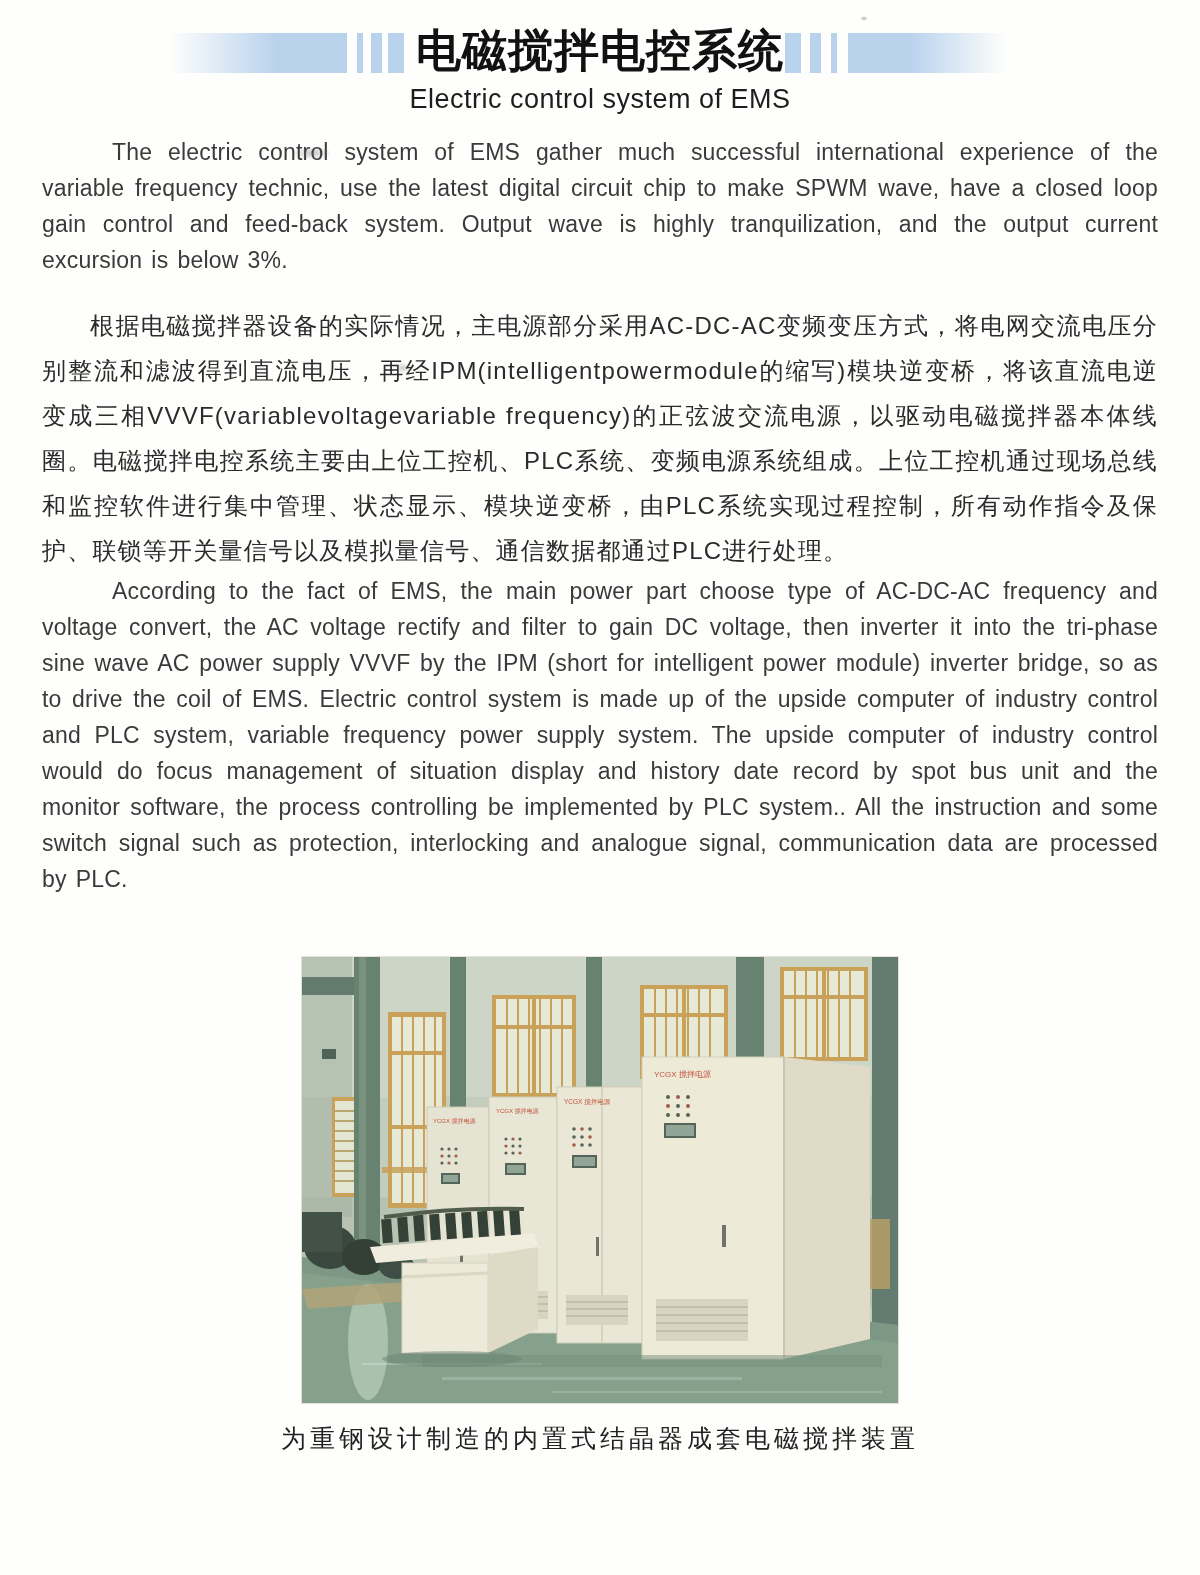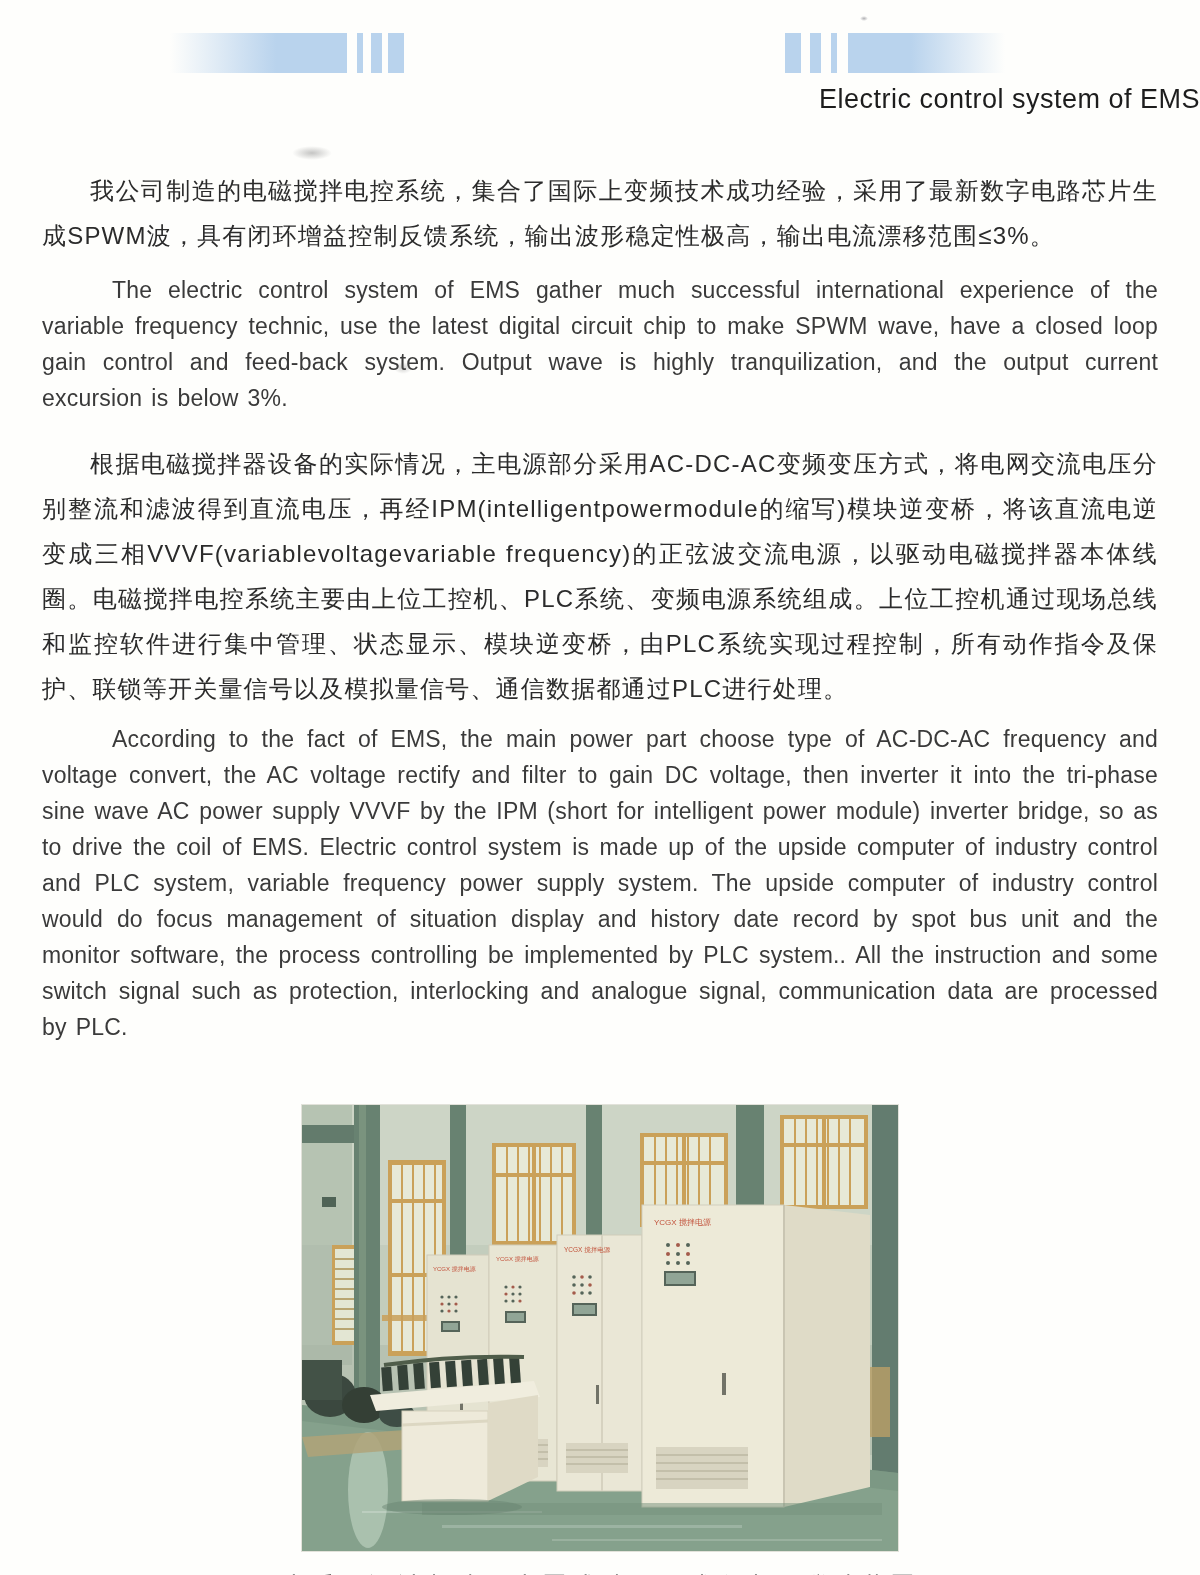--- a/index.html
+++ b/index.html
@@ -21,41 +21,41 @@
   .sL1{left:357px;width:6px;}  .sL2{left:371px;width:11px;} .sL3{left:388px;width:16px;}
   .sR1{left:785px;width:16px;} .sR2{left:810px;width:11px;} .sR3{left:831px;width:6px;}
   .title-zh{
     position:absolute;left:0;right:0;top:26px;
     text-align:center;
     font-size:45px;font-weight:bold;color:#111;
     letter-spacing:1px;line-height:1.1;
   }
   .title-en{
     position:absolute;left:0;right:0;top:84px;
-    text-align:right;
+    text-align:center;
     font-size:27px;font-weight:400;color:#1d1d1d;
     letter-spacing:0.5px;
   }
   
   .content{padding:0 42px;}
   p{margin:0;text-align:justify;}
   .zh{
     font-size:24px;line-height:45px;color:#2b2b2b;
     text-indent:48px;letter-spacing:1.2px;
     font-weight:500;
   }
   .en{
     font-size:23px;line-height:36px;color:#3a3a3a;
     text-indent:70px;letter-spacing:0.2px;word-spacing:2.5px;
     font-weight:400;
   }
   .p1{margin-top:48px;}
   .p2{margin-top:14px;}
   .p3{margin-top:25px;}
-  .p4{margin-top:10px;}
+  .p4{}
   
   .figure{margin:60px 0 0 0;text-align:center;}
   .photo-wrap{
     width:596px;height:446px;margin:8px auto;
     box-shadow:0 0 0 1px #e2e2da;
   }
   .photo-wrap svg{display:block;}
   .caption-zh{
     margin-top:20px;text-align:center;
     font-family:"Liberation Serif","DejaVu Serif",serif;
@@ -77,25 +77,25 @@
 
   <div class="header">
     <div class="bar bar-left"></div>
     <div class="stripe sL1"></div>
     <div class="stripe sL2"></div>
     <div class="stripe sL3"></div>
     <div class="stripe sR1"></div>
     <div class="stripe sR2"></div>
     <div class="stripe sR3"></div>
     <div class="bar bar-right"></div>
+    <div class="title-zh">电磁搅拌电控系统</div>
     <div class="title-en">Electric control system of EMS</div>
   </div>
 
   <div class="content">
-    <p class="zh p1">我公司制造的电磁搅拌电控系统，集合了国际上变频技术成功经验，采用了最新数字电路芯片生成SPWM波，具有闭环增益控制反馈系统，输出波形稳定性极高，输出电流漂移范围≤3%。</p>
     <p class="en p2">The electric control system of EMS gather much successful international experience of the variable frequency technic, use the latest digital circuit chip to make SPWM wave, have a closed loop gain control and feed-back system. Output wave is highly tranquilization, and the output current excursion is below 3%.</p>
     <p class="zh p3">根据电磁搅拌器设备的实际情况，主电源部分采用AC-DC-AC变频变压方式，将电网交流电压分别整流和滤波得到直流电压，再经IPM(intelligentpowermodule的缩写)模块逆变桥，将该直流电逆变成三相VVVF(variablevoltagevariable frequency)的正弦波交流电源，以驱动电磁搅拌器本体线圈。电磁搅拌电控系统主要由上位工控机、PLC系统、变频电源系统组成。上位工控机通过现场总线和监控软件进行集中管理、状态显示、模块逆变桥，由PLC系统实现过程控制，所有动作指令及保护、联锁等开关量信号以及模拟量信号、通信数据都通过PLC进行处理。</p>
     <p class="en p4">According to the fact of EMS, the main power part choose type of AC-DC-AC frequency and voltage convert, the AC voltage rectify and filter to gain DC voltage, then inverter it into the tri-phase sine wave AC power supply VVVF by the IPM (short for intelligent power module) inverter bridge, so as to drive the coil of EMS. Electric control system is made up of the upside computer of industry control and PLC system, variable frequency power supply system. The upside computer of industry control would do focus management of situation display and history date record by spot bus unit and the monitor software, the process controlling be implemented by PLC system.. All the instruction and some switch signal such as protection, interlocking and analogue signal, communication data are processed by PLC.</p>
   </div>
 
   <div class="figure">
     <div class="photo-wrap">
       <svg width="596" height="446" viewBox="0 0 596 446" xmlns="http://www.w3.org/2000/svg">
 
         <g>

